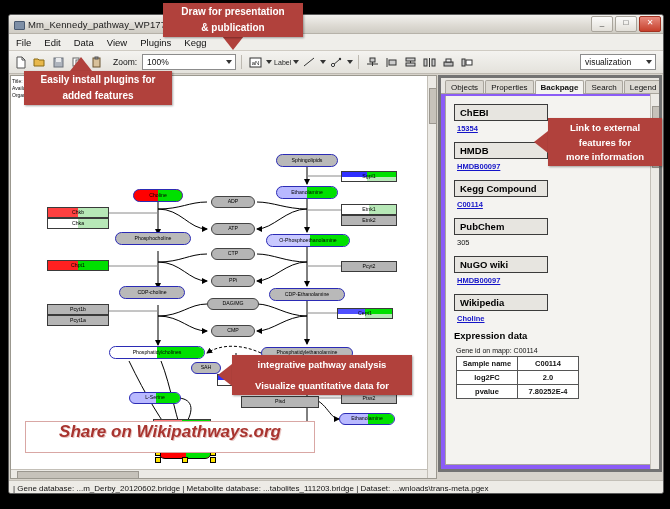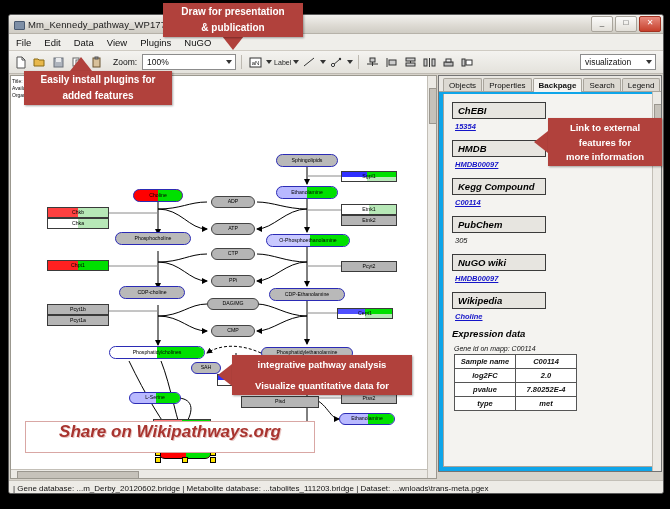--- a/index.html
+++ b/index.html
@@ -40,39 +40,39 @@
         border-top:4px solid #333;}
   .zoomcombo{width:86px;}
   .viscombo{width:68px;margin-left:auto;margin-right:4px;}
   .dropbtn{display:flex;align-items:center;gap:1px;}
   .tinyarrow{width:0;height:0;border-left:3px solid transparent;border-right:3px solid transparent;border-top:4px solid #333;}
   .tlabel{font-size:7px;color:#222;}
 
   
   .content{display:flex;height:calc(478px - 18px - 16px - 22px - 16px);}
   .canvaswrap{position:relative;width:425px;background:#fff;border:1px solid #9b988f;margin:1px;overflow:hidden;}
-  .sidepanel{flex:1;background:#0ea5e9;border:1px solid #737373;margin:1px 1px 8px 0;position:relative;overflow:hidden;}
+  .sidepanel{flex:1;background:#8b5cf6;border:3px solid #737373;margin:1px 1px 8px 0;position:relative;overflow:hidden;}
 
   
   .metacol{position:absolute;left:0;top:0;width:14px;height:100%;background:#fff;font-size:5px;color:#111;
            padding:2px 1px;line-height:7px;}
 
   
   .statusbar{height:15px;background:#edebe6;border-top:1px solid #c3bfb7;display:flex;align-items:center;
              padding-left:4px;}
   .statusbar .txt{font-size:8px;color:#111;white-space:nowrap;}
 
   
   .tabstrip{display:flex;align-items:flex-end;height:15px;padding-left:4px;gap:1px;background:#e9e7e2;
             border-bottom:1px solid #a9a59c;}
   .tab{font-size:8px;padding:2px 5px 1px;border:1px solid #a9a59c;border-bottom:none;background:#dcd9d2;color:#111;
        border-radius:2px 2px 0 0;}
   .tab.active{background:#f4f3f0;font-weight:bold;position:relative;top:1px;padding-bottom:2px;}
   .panelbody{position:absolute;left:4px;top:18px;right:8px;bottom:4px;background:#f4f3f0;border:1px solid #a9a59c;
-             border-top:none;padding:6px 0 0 8px;overflow:hidden;font-style:italic;}
+             border-top:none;padding:6px 0 0 8px;overflow:hidden;}
   .bp-head{display:inline-block;min-width:82px;border:1px solid #3b3b3b;background:#e7e5e0;
            font-size:9.5px;font-weight:bold;color:#000;padding:2px 5px;margin-bottom:3px;}
   .bp-link{font-size:7.5px;color:#1414c8;text-decoration:underline;display:block;margin:0 0 7px 3px;font-weight:bold;}
   .bp-plain{font-size:7.5px;color:#111;display:block;margin:0 0 7px 3px;}
   .bp-exp{font-size:9.5px;font-weight:bold;color:#000;margin:4px 0 6px 0;}
   .bp-geneid{font-size:7px;color:#111;margin:0 0 2px 2px;}
   table.exp{border-collapse:collapse;margin-left:2px;}
   table.exp td{border:1px solid #555;font-size:7.5px;font-weight:bold;color:#111;text-align:center;
                padding:2px 4px;width:52px;background:#fff;}
 
@@ -124,21 +124,21 @@
         <span class="tb-btn close">✕</span>
       </span>
     </div>
 
     <div class="menubar">
       <span class="menuitem">File</span>
       <span class="menuitem">Edit</span>
       <span class="menuitem">Data</span>
       <span class="menuitem">View</span>
       <span class="menuitem">Plugins</span>
-      <span class="menuitem">NuGO</span>
+      <span class="menuitem">Kegg</span>
     </div>
 
     <div class="toolbar">
       <span class="tbtn">
         <svg width="13" height="13" viewBox="0 0 13 13">
             <path d="M3 1h5l3 3v8H3z" fill="#fff" stroke="#555"></path>
             <path d="M8 1v3h3" fill="none" stroke="#555"></path>
           </svg>
       </span>
       <span class="tbtn">
@@ -515,24 +515,20 @@
               <td>C00114</td>
             </tr>
             <tr>
               <td>log2FC</td>
               <td>2.0</td>
             </tr>
             <tr>
               <td>pvalue</td>
               <td>7.80252E-4</td>
             </tr>
-            <tr>
-              <td>type</td>
-              <td>met</td>
-            </tr>
           </tbody>
             </table>
         </div>
 
         <div class="vscroll" style="top:16px;">
           <span class="thumb" style="height:60px;"></span>
         </div>
       </div>
     </div>
 

